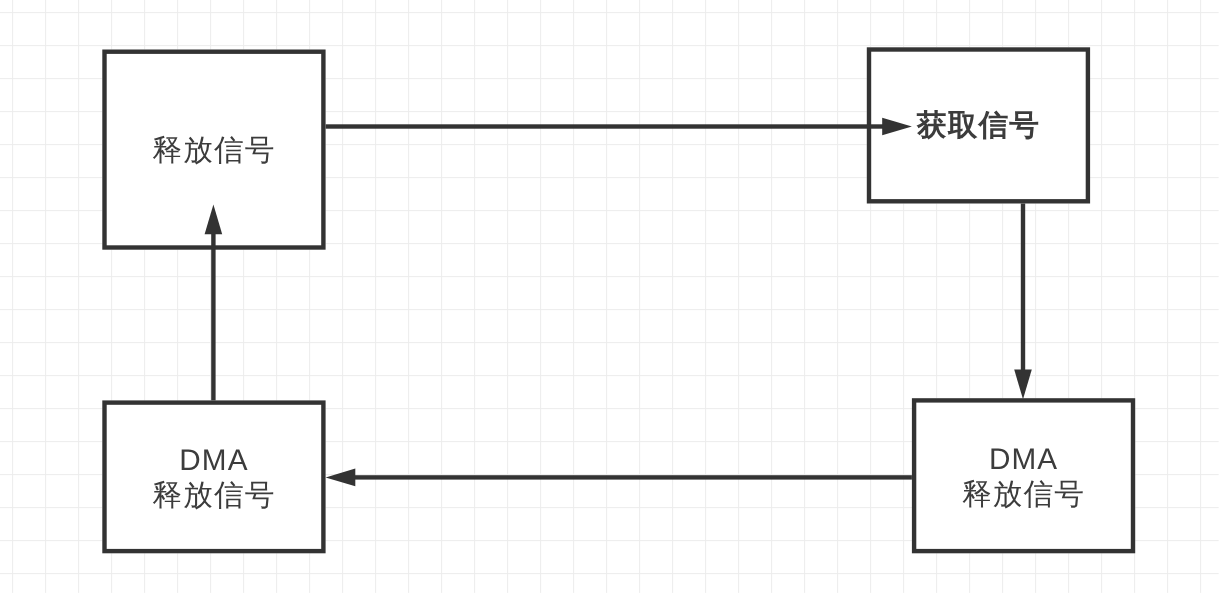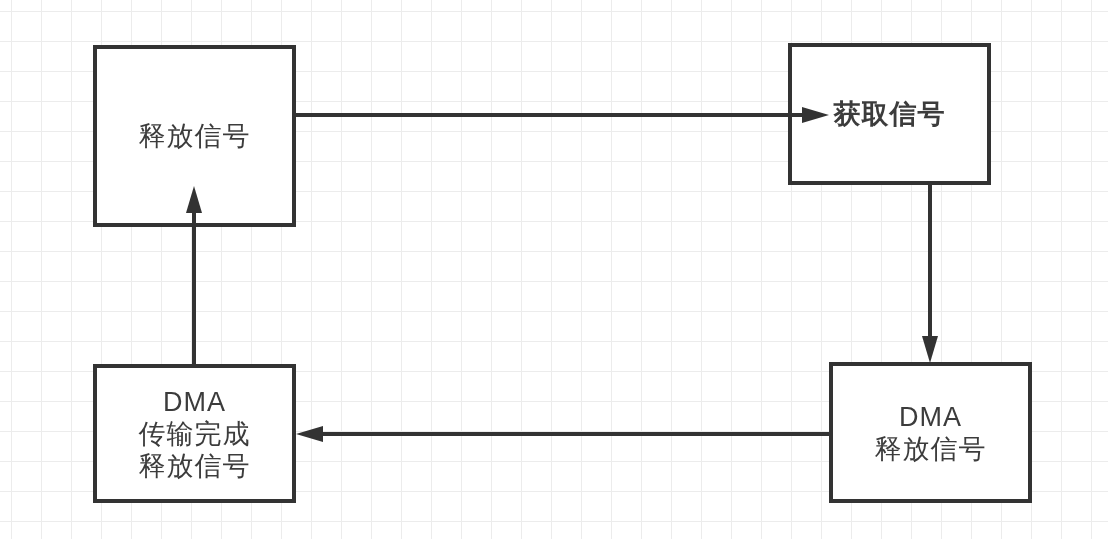--- a/index.html
+++ b/index.html
@@ -88,21 +88,20 @@
     <span>获取信号</span>
   </div>
 
   <div class="node node-c">
     <span>DMA</span>
     <span>释放信号</span>
   </div>
 
   <div class="node node-d">
     <span>DMA</span>
-    <span>传输完成</span>
     <span>释放信号</span>
   </div>
 
   <div class="edge-line e1-line"></div>
   <div class="edge-head e1-head"></div>
 
   <div class="edge-line e2-line"></div>
   <div class="edge-head e2-head"></div>
 
   <div class="edge-line e3-line"></div>

